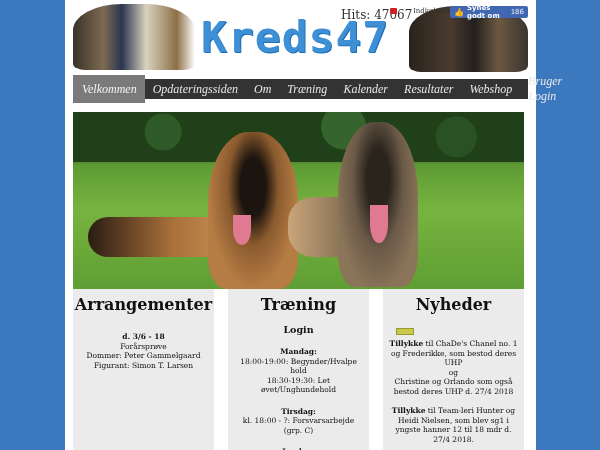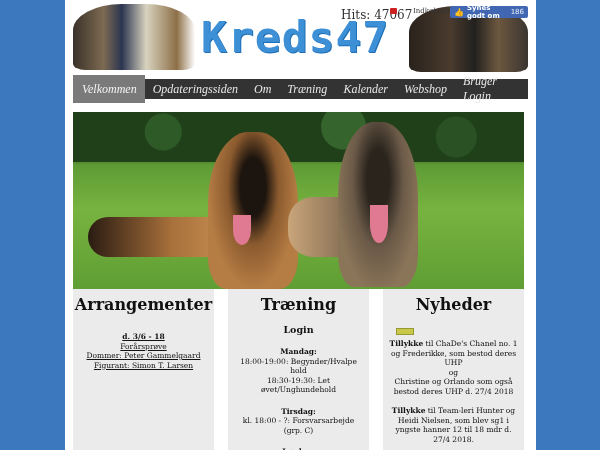--- a/index.html
+++ b/index.html
@@ -133,38 +133,39 @@
       <span class="count">186</span>
     </div>
   </div>
 
   <div class="nav">
     <div class="nav-item active">Velkommen</div>
     <div class="nav-item">Opdateringssiden</div>
     <div class="nav-item">Om</div>
     <div class="nav-item">Træning</div>
     <div class="nav-item">Kalender</div>
+    <div class="nav-item">Resultater</div>
     <div class="nav-item">Webshop</div>
     <div class="nav-item">Bruger Login</div>
   </div>
 
   <div class="hero" title="To schæferhunde ligger i græsset">
     <div class="trees"></div>
     <div class="dog1-body"></div>
     <div class="dog1"></div>
     <div class="tongue" style="left:160px;top:103px;width:18px;height:30px;"></div>
     <div class="dog2-body"></div>
     <div class="dog2"></div>
     <div class="tongue" style="left:297px;top:93px;width:18px;height:38px;"></div>
   </div>
 
   <div class="cols">
     <div class="col">
       <h2>Arrangementer</h2>
-      <div class="block" style="margin-top:18px;text-decoration:underline;">
+      <div class="block" style="margin-top:18px;">
         <p><b>d. 3/6 - 18</b></p>
         <p>Forårsprøve</p>
         <p>Dommer: Peter Gammelgaard</p>
         <p>Figurant: Simon T. Larsen</p>
       </div>
     </div>
 
     <div class="col">
       <h2>Træning</h2>
       <div class="sub">Login</div>

